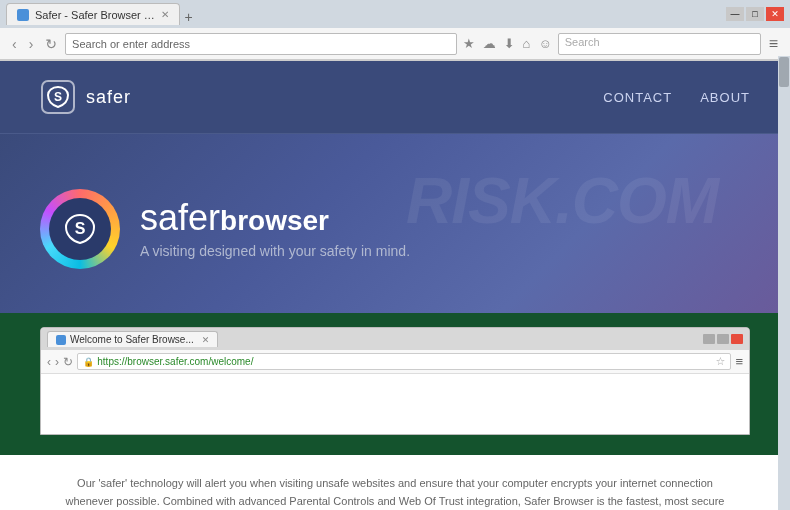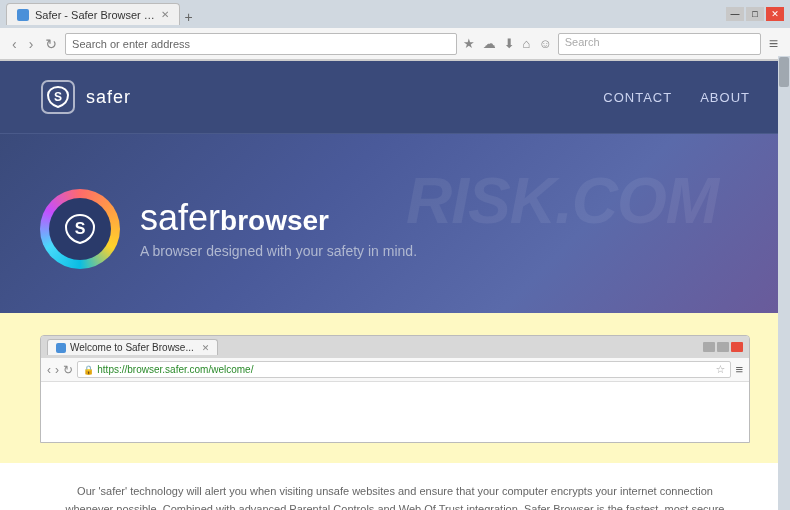--- a/index.html
+++ b/index.html
@@ -46,21 +46,21 @@
     .hero-watermark { position: absolute; right: 80px; top: 20px; font-size: 72px; font-weight: bold; color: rgba(255,255,255,0.06); font-style: italic; letter-spacing: -2px; pointer-events: none; }
     .hero-left { display: flex; align-items: center; gap: 20px; }
     .hero-logo-ring { width: 80px; height: 80px; border-radius: 50%; background: conic-gradient(from 0deg, #ff6b6b, #ff9f43, #ffd32a, #0abde3, #48dbfb, #c44dff, #ff6b6b); display: flex; align-items: center; justify-content: center; flex-shrink: 0; }
     .hero-logo-inner { width: 62px; height: 62px; border-radius: 50%; background: #2a3a6a; display: flex; align-items: center; justify-content: center; }
     .hero-text { }
     .hero-title { font-size: 36px; color: white; font-weight: 300; line-height: 1.1; }
     .hero-subtitle { color: #b0b8d0; font-size: 14px; margin-top: 6px; }
     .download-btn { background: white; color: #333; font-size: 15px; font-weight: 700; padding: 16px 28px; border: none; cursor: pointer; letter-spacing: 2px; white-space: nowrap; flex-shrink: 0; }
 
     
-    .browser-preview-section { background: #fef9c3; padding: 22px 40px 20px; }
+    .browser-preview-section { background: #14532d; padding: 14px 40px 20px; }
     .browser-preview { background: #f0f0f0; border: 1px solid #bbb; border-radius: 4px 4px 0 0; overflow: hidden; }
     .preview-titlebar { background: #d8d8d8; display: flex; align-items: center; padding: 3px 6px; gap: 4px; }
     .preview-tab { background: #f5f5f5; border: 1px solid #bbb; border-bottom: none; border-radius: 3px 3px 0 0; padding: 2px 8px; font-size: 10px; color: #333; display: flex; align-items: center; gap: 4px; }
     .preview-favicon { width: 10px; height: 10px; background: #4a90d9; border-radius: 2px; }
     .preview-win-controls { margin-left: auto; display: flex; gap: 2px; }
     .preview-win-btn { width: 12px; height: 10px; border: none; border-radius: 1px; cursor: pointer; }
     .preview-min { background: #aaa; }
     .preview-max { background: #aaa; }
     .preview-close { background: #e74c3c; }
     .preview-navbar { background: #f8f8f8; display: flex; align-items: center; padding: 3px 6px; gap: 4px; border-bottom: 1px solid #ddd; }
@@ -152,21 +152,21 @@
             <svg width="40" height="40" viewBox="0 0 40 40">
               <path d="M20 6 C12 6, 6 12, 6 18 C6 26, 12 32, 20 34 C28 32, 34 26, 34 18 C34 12, 28 6, 20 6Z" fill="none" stroke="white" stroke-width="2"></path>
               <text x="20" y="25" text-anchor="middle" fill="white" font-size="16" font-weight="bold">S</text>
             </svg>
           </div>
         </div>
         <div class="hero-text">
           <div class="hero-title">
             <span style="font-weight:300;color:white;font-size:36px;">safer</span><span style="font-weight:700;color:white;font-size:28px;">browser</span>
           </div>
-          <div class="hero-subtitle">A browser designed with your safety in mind.</div>
+          <div class="hero-subtitle">A visiting designed with your safety in mind.</div>
         </div>
       </div>
     </div>
 
     <div class="browser-preview-section">
       <div class="browser-preview">
         <div class="preview-titlebar">
           <div class="preview-tab">
             <div class="preview-favicon"></div>
             <span>Welcome to Safer Browse...</span>

